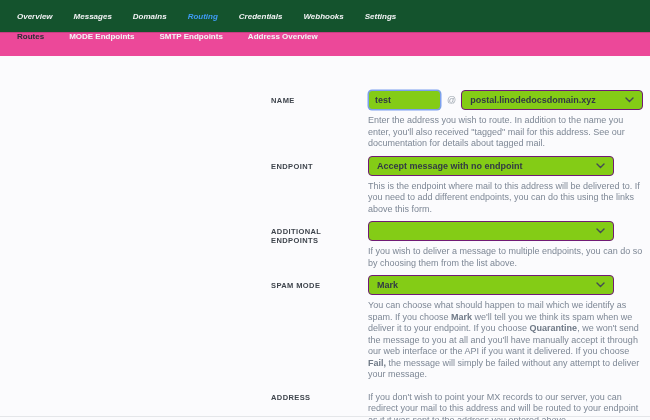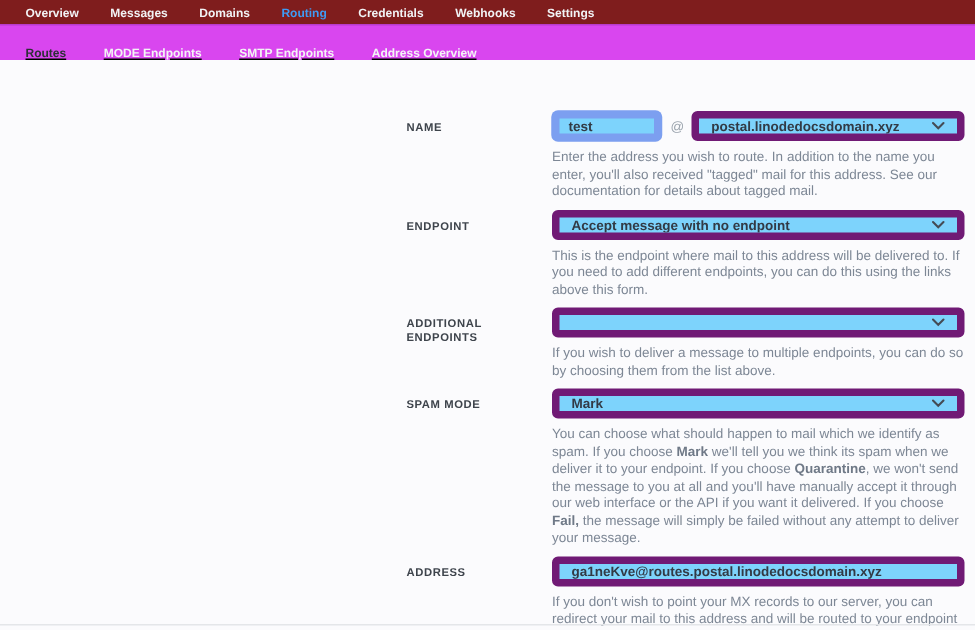--- a/index.html
+++ b/index.html
@@ -6,46 +6,46 @@
   html, body { width: 650px; height: 420px; }
   body {
     font-family: "Liberation Sans", "DejaVu Sans", sans-serif;
     background: #fbfbfd;
     position: relative;
     overflow: hidden;
   }
 
   
   .topnav {
-    height: 16px;
-    background: #7f1d1d;
+    height: 32px;
+    background: #14532d;
     display: flex;
     align-items: center;
     padding-left: 17px;
     gap: 21px;
+    font-style: italic;
   }
   .topnav .nav-item {
     font-size: 8px;
     font-weight: bold;
     color: #f2f3f5;
     cursor: pointer;
     white-space: nowrap;
   }
   .topnav .nav-item.active { color: #3f9bf4; }
 
   
   .subnav {
     height: 24px;
-    background: #d946ef;
+    background: #ec4899;
     display: flex;
-    align-items: flex-end;
+    align-items: flex-start;
     padding-left: 17px;
     gap: 25px;
     box-shadow: inset 0 1px 0 rgba(0,0,0,0.15);
-    text-decoration: underline;
   }
   .subnav .subnav-item {
     font-size: 8px;
     font-weight: bold;
     color: #f3f4f5;
     cursor: pointer;
     white-space: nowrap;
   }
   .subnav .subnav-item.active { color: #2c3036; }
 
@@ -59,22 +59,22 @@
     font-weight: bold;
     letter-spacing: 0.4px;
     color: #3e444c;
     line-height: 9px;
   }
   .fields { width: 275px; }
 
   .control-line { display: flex; align-items: center; }
 
   .input, .select, .ro-input {
-    background: #7dd3fc;
-    border: 5px solid #701a75;
+    background: #84cc16;
+    border: 1px solid #701a75;
     border-radius: 4px;
     height: 20px;
     font-family: "Liberation Sans", "DejaVu Sans", sans-serif;
     font-size: 9px;
     font-weight: bold;
     color: #323a45;
   }
   .input { width: 73px; padding: 0 6px; outline: none; }
   .input.focused { border-color: #7c9ff0; box-shadow: 0 0 0 0.5px #7c9ff0; }
   .ro-input { width: 275px; padding: 0 8px; outline: none; }
@@ -87,21 +87,21 @@
   }
 
   .select {
     flex: 1;
     display: flex;
     align-items: center;
     justify-content: space-between;
     padding: 0 8px;
     cursor: pointer;
   }
-  .select.full { width: 275px; flex: none; }
+  .select.full { width: 246px; flex: none; }
   .select .sel-text { white-space: nowrap; overflow: hidden; }
   .chev { flex: 0 0 auto; margin-left: 6px; }
 
   .help {
     margin-top: 5px;
     font-size: 9px;
     line-height: 11.5px;
     color: #7d8795;
   }
   .help strong { font-weight: bold; color: #6f7987; }
@@ -187,20 +187,19 @@
             <path d="M1 1l3.5 3.5L8 1" fill="none" stroke="#444b54" stroke-width="1.4" stroke-linecap="round"></path>
           </svg>
       </div>
       <div class="help"><span>You can choose what should happen to mail which we identify as spam. If you choose </span><strong>Mark</strong><span> we'll tell you we think its spam when we deliver it to your endpoint. If you choose </span><strong>Quarantine</strong><span>, we won't send the message to you at all and you'll have manually accept it through our web interface or the API if you want it delivered. If you choose </span><strong>Fail,</strong><span> the message will simply be failed without any attempt to deliver your message.</span></div>
     </div>
   </div>
 
   <div class="row">
     <div class="lbl">ADDRESS</div>
     <div class="fields">
-      <input class="ro-input" type="text" readonly="" value="ga1neKve@routes.postal.linodedocsdomain.xyz" style="">
       <div class="help">If you don't wish to point your MX records to our server, you can redirect your mail to this address and will be routed to your endpoint as if it was sent to the address you entered above.</div>
     </div>
   </div>
 
 </div>
 
 <div class="bottom-line"></div>
 
 </body></html>

